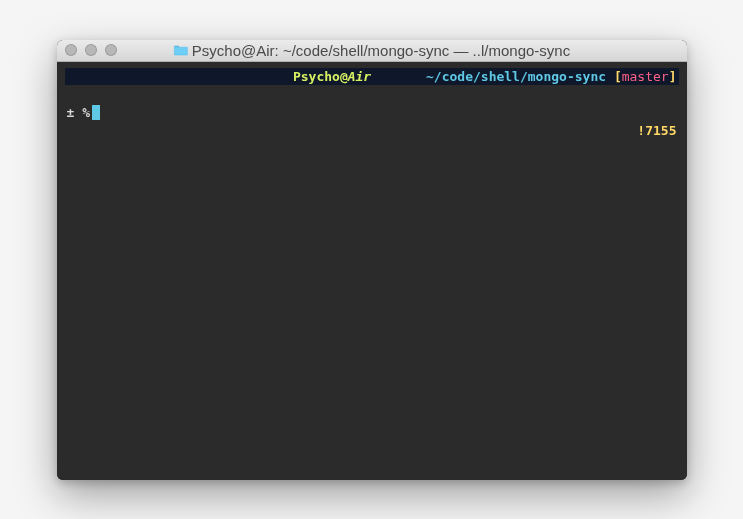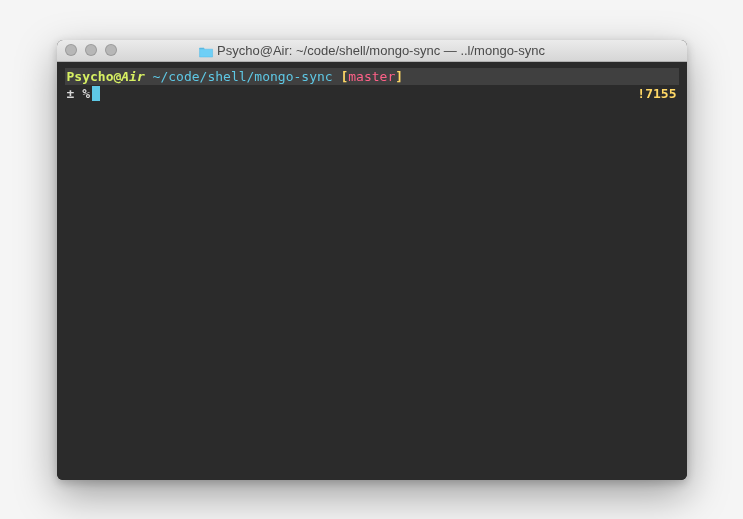--- a/index.html
+++ b/index.html
@@ -45,51 +45,52 @@
       height: 12px;
       border-radius: 50%;
       background: #b7b7b7;
       border: 0.5px solid rgba(0,0,0,0.15);
     }
     .title-content {
       position: absolute;
       left: 50%;
       transform: translateX(-50%);
       display: flex;
-      align-items: flex-end;
+      align-items: center;
       gap: 4px;
-      font-size: 13px;
+      font-size: 15px;
       color: #4a4a4a;
       white-space: nowrap;
     }
     .folder-icon {
       display: inline-flex;
       align-items: center;
     }
     .terminal-body {
       flex: 1;
       background: #2b2b2b;
       padding: 6px 8px;
       font-family: "Menlo", "Monaco", "Consolas", monospace;
       font-size: 13px;
       line-height: 1.35;
       color: #d8d8d8;
       position: relative;
     }
     .line1 {
-      background: #404040;
+      background: #0f172a;
       padding: 0 2px;
       display: flex;
       align-items: baseline;
       white-space: pre;
+      justify-content: flex-end;
     }
     .user { color: #d7f062; font-weight: bold; }
     .at { color: #d7f062; font-weight: bold; }
     .host { color: #d7f062; font-weight: bold; font-style: italic; }
-    .path { color: #5ec8e5; font-weight: normal; }
+    .path { color: #5ec8e5; font-weight: bold; margin-left: 47px; }
     .branch-open { color: #ffd866; font-weight: bold; }
     .branch { color: #ff6188; font-weight: normal; }
     .branch-close { color: #ffd866; font-weight: bold; }
     .line2 {
       display: flex;
       justify-content: space-between;
       align-items: center;
       padding: 0 2px;
     }
     .prompt-left {
@@ -104,20 +105,21 @@
       width: 8px;
       height: 15px;
       background: #5ec8e5;
       vertical-align: middle;
       margin-left: 2px;
     }
     .history {
       color: #ffd866;
       font-weight: bold;
       white-space: pre;
+      margin-top: 37px;
     }
   </style>
 </head>
 <body>
 
 <div class="window">
   <div class="titlebar">
     <div class="traffic-lights">
       <div class="traffic-light"></div>
       <div class="traffic-light"></div>

